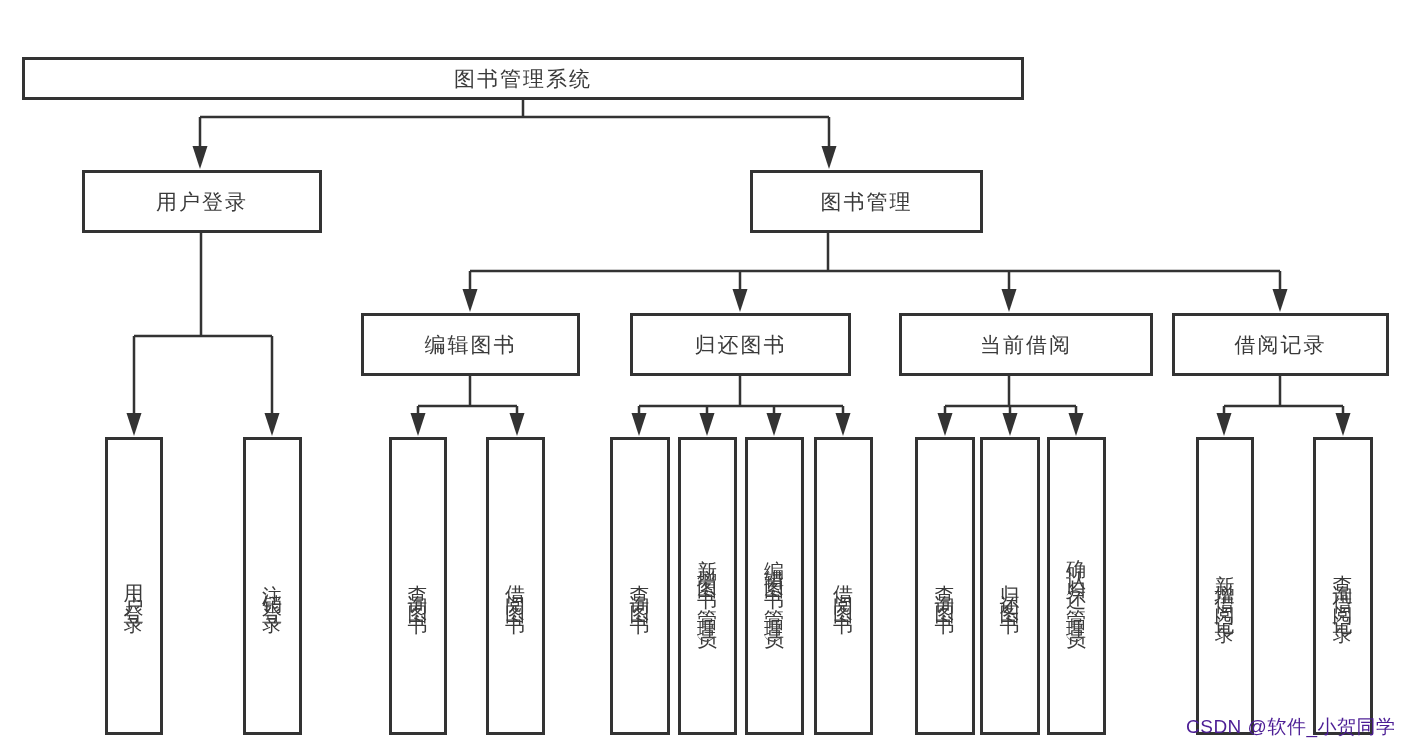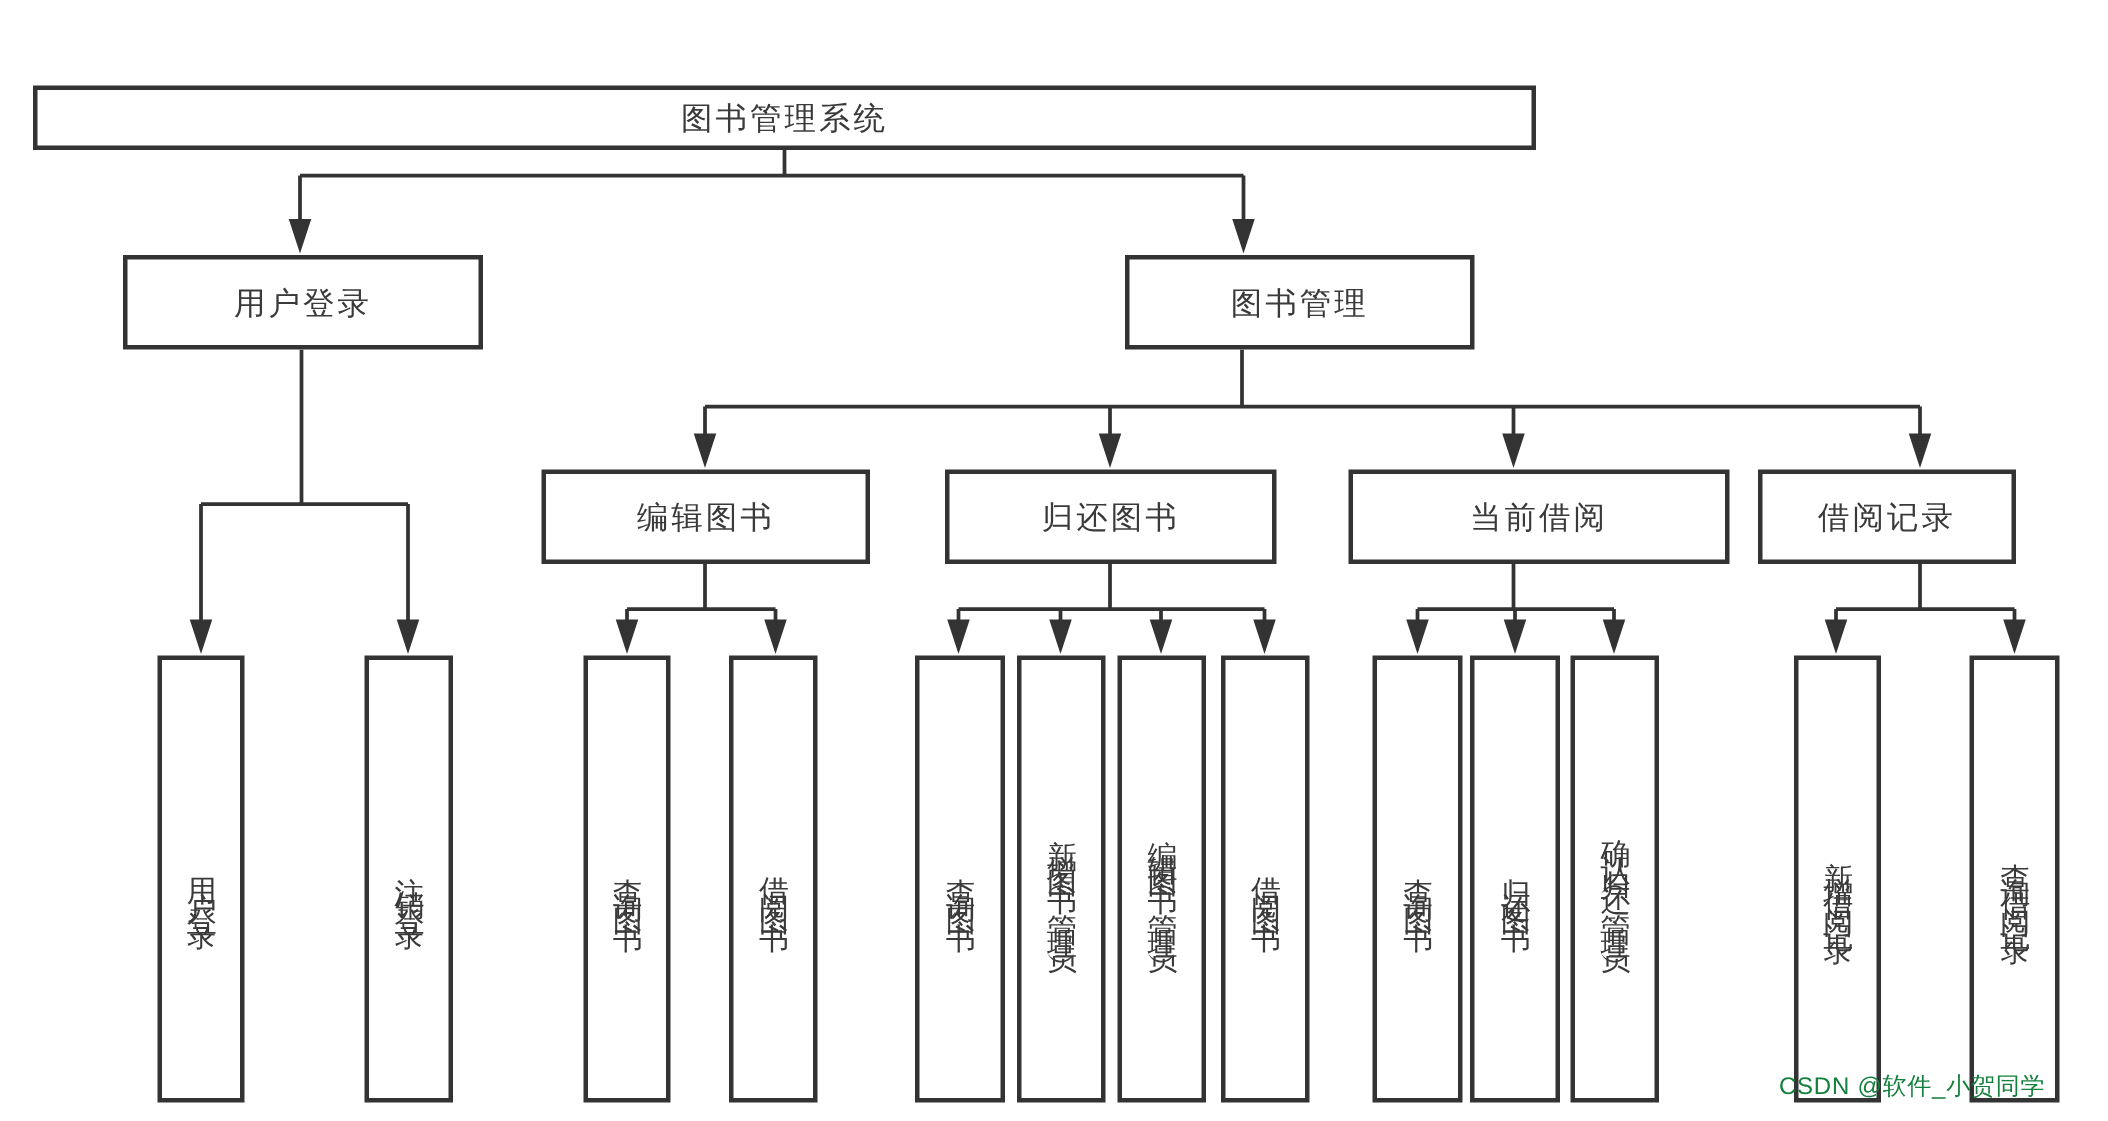--- a/index.html
+++ b/index.html
@@ -29,39 +29,39 @@
     line-height:1;
     padding-top:6px;
   }
   
   .b-root{left:22px;top:13px;width:1002px;height:43px;margin-top:44px;}
   .b-userlogin{left:82px;top:170px;width:240px;height:63px;}
   .b-bookmgmt{left:712px;top:170px;width:233px;height:63px;margin-left:38px;}
   .b-l3-1{left:361px;top:313px;width:219px;height:63px;}
   .b-l3-2{left:630px;top:313px;width:221px;height:63px;}
   .b-l3-3{left:899px;top:313px;width:254px;height:63px;}
-  .b-l3-4{left:1172px;top:313px;width:172px;height:63px;}
+  .b-l3-4{left:1172px;top:313px;width:217px;height:63px;}
   
   .leaf{top:437px;height:298px;}
   .lf1{left:105px;width:58px;}
   .lf2{left:243px;width:59px;}
   .lf3{left:389px;width:58px;}
   .lf4{left:486px;width:59px;}
   .lf5{left:610px;width:60px;}
   .lf6{left:678px;width:59px;}
   .lf7{left:745px;width:59px;}
   .lf8{left:814px;width:59px;}
   .lf9{left:915px;width:60px;}
   .lf10{left:980px;width:60px;}
   .lf11{left:1047px;width:59px;}
   .lf12{left:1196px;width:58px;}
   .lf13{left:1313px;width:60px;}
   .watermark{
     position:absolute;left:1186px;top:714px;
-    font-size:16px;color:#15803d;z-index:5;
+    font-size:19px;color:#4c1d95;z-index:5;
     letter-spacing:0.5px;white-space:nowrap;
   }
 </style>
 </head>
 <body>
 
 <div class="canvas">
 
   <svg class="connectors" width="1405" height="747" viewBox="0 0 1405 747">
     <g stroke="#333333" stroke-width="2.5" fill="none">

